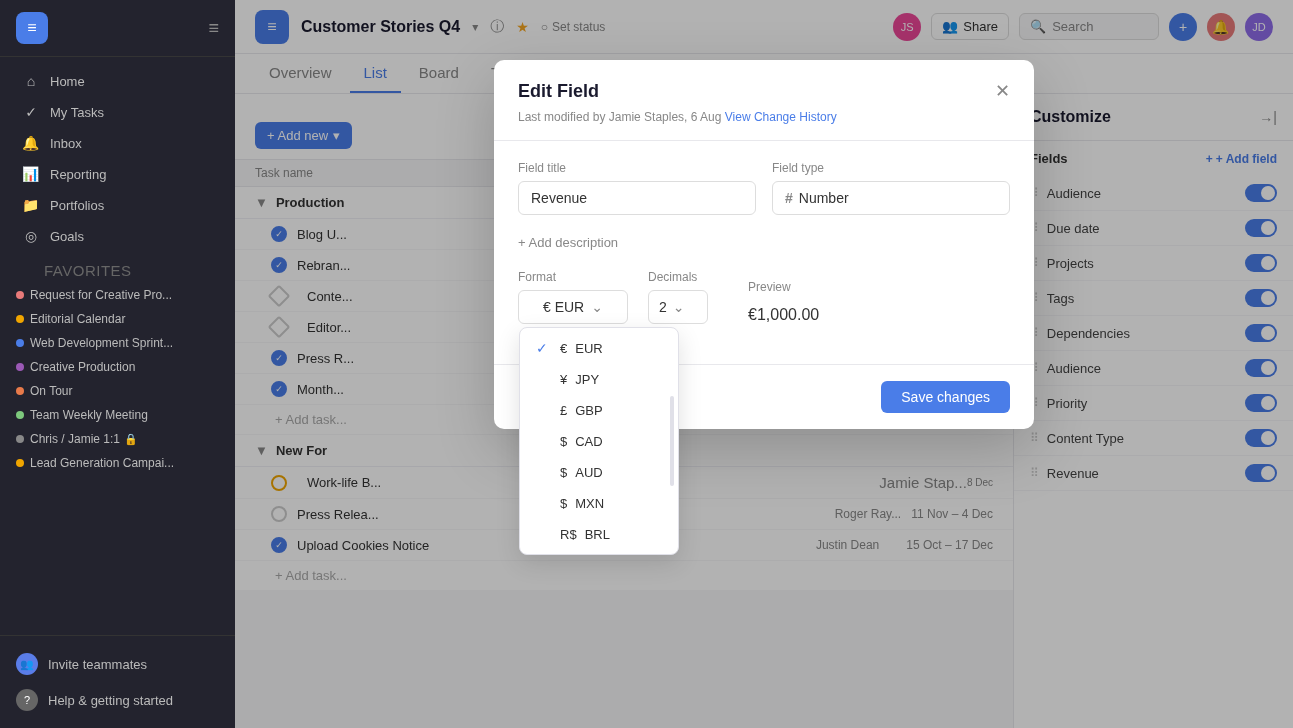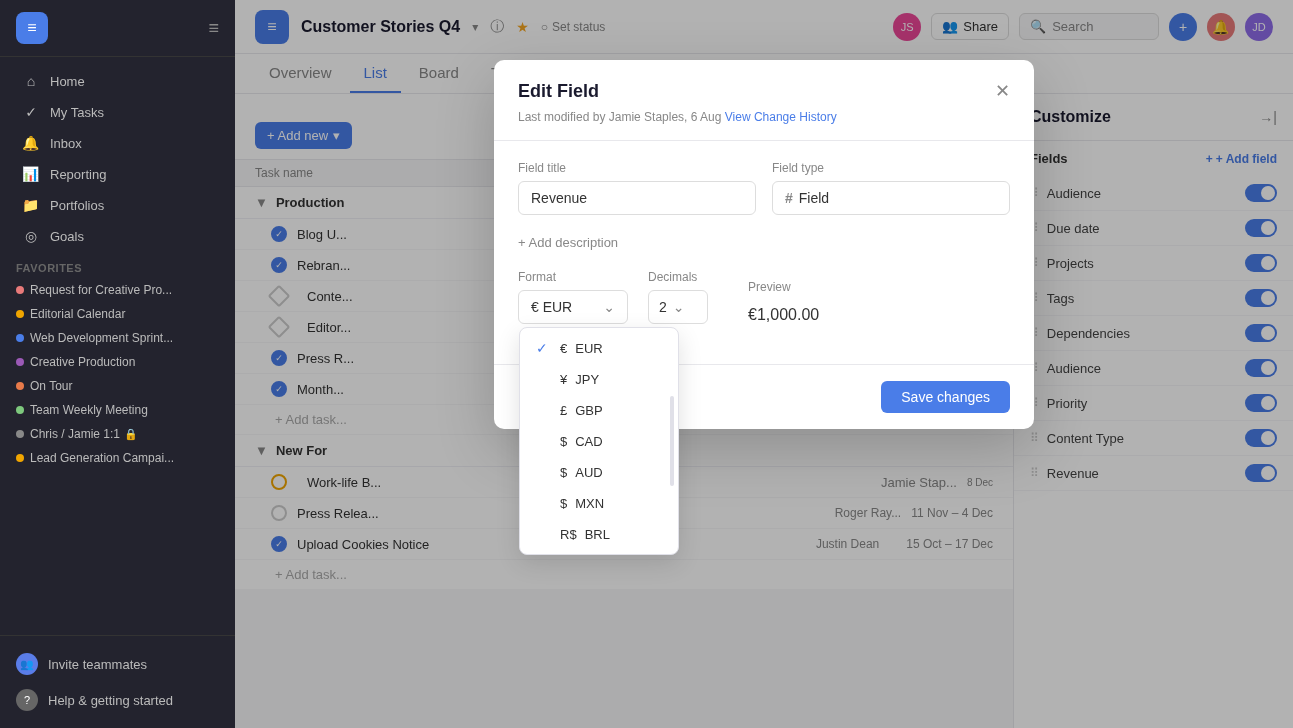--- a/index.html
+++ b/index.html
@@ -34,23 +34,23 @@
     .sidebar-item {
       display: flex; align-items: center; gap: 10px;
       padding: 7px 16px;
       font-size: 13px; color: #bbb;
       cursor: pointer;
       border-radius: 4px;
       margin: 1px 6px;
     }
     .sidebar-item .icon { font-size: 14px; width: 18px; text-align: center; }
     .sidebar-section-label {
-      font-size: 11px; color: #666; font-weight: 700;
+      font-size: 15px; color: #666; font-weight: 400;
       padding: 10px 16px 4px;
-      text-transform: uppercase; letter-spacing: 0.5px;
+      text-transform: uppercase; letter-spacing: 0.5px; margin-left: 28px;
     }
     .sidebar-fav-dot {
       width: 8px; height: 8px; border-radius: 50%;
       display: inline-block; margin-right: 6px; flex-shrink: 0;
     }
     .sidebar-fav-item {
       display: flex; align-items: center;
       padding: 5px 16px;
       font-size: 12px; color: #bbb;
       cursor: pointer;
@@ -290,21 +290,21 @@
       display: flex; align-items: center; gap: 5px;
       font-size: 13px; color: #888; background: none; border: none; cursor: pointer;
       margin-bottom: 20px;
     }
     .format-row { display: flex; gap: 20px; align-items: flex-end; margin-bottom: 20px; position: relative; }
     .format-group { }
     .format-group label { display: block; font-size: 12px; color: #888; margin-bottom: 6px; font-weight: 500; }
     .format-select {
       display: flex; align-items: center; gap: 6px;
       border: 1px solid #ddd; border-radius: 6px;
-      padding: 8px 12px; font-size: 14px; color: #333;
+      padding: 8px 24px; font-size: 14px; color: #333;
       background: white; cursor: pointer; min-width: 110px;
       position: relative;
     }
     .decimals-select {
       display: flex; align-items: center; gap: 6px;
       border: 1px solid #ddd; border-radius: 6px;
       padding: 8px 10px; font-size: 14px; color: #333;
       background: white; cursor: pointer; min-width: 60px;
     }
     .preview-group { margin-left: 20px; }
@@ -530,21 +530,21 @@
         <span style="color:#aaa;padding-left:4px;">+ Add task...</span>
       </div>
 
       <div class="section-row">
         <span class="section-arrow">▼</span>
         <span>New For</span>
       </div>
       <div class="task-row">
         <div class="task-check timer"></div>
         <span class="task-name" style="margin-left:10px;">Work-life B...</span>
-        <span style="font-size:13px;color:#888;margin-left:auto;margin-right:10px;">Jamie Stap...</span>
+        <span style="font-size:15px;color:#888;margin-left:auto;margin-right:0;">Jamie Stap...</span>
         <span style="font-size:10px;color:#888;">8 Dec</span>
       </div>
       <div class="task-row">
         <div class="task-check"></div>
         <span class="task-name">Press Relea...</span>
         <span style="font-size:12px;color:#888;margin-left:auto;margin-right:10px;">Roger Ray...</span>
         <span style="font-size:12px;color:#888;">11 Nov – 4 Dec</span>
       </div>
       <div class="task-row">
         <div class="task-check done"></div>
@@ -631,21 +631,21 @@
       <div class="modal-body">
         <div class="field-row-modal">
           <div class="field-group">
             <label>Field title</label>
             <input class="field-input" type="text" value="Revenue" style="">
           </div>
           <div class="field-group">
             <label>Field type</label>
             <div class="field-type-display">
               <span style="font-weight:600;color:#888;">#</span>
-              <span>Field</span>
+              <span>Number</span>
             </div>
           </div>
         </div>
         <button class="add-desc-btn">
           <span>+ Add description</span>
         </button>
         <div class="format-row">
           <div class="format-group">
             <label>Format</label>
             <div class="format-select">

